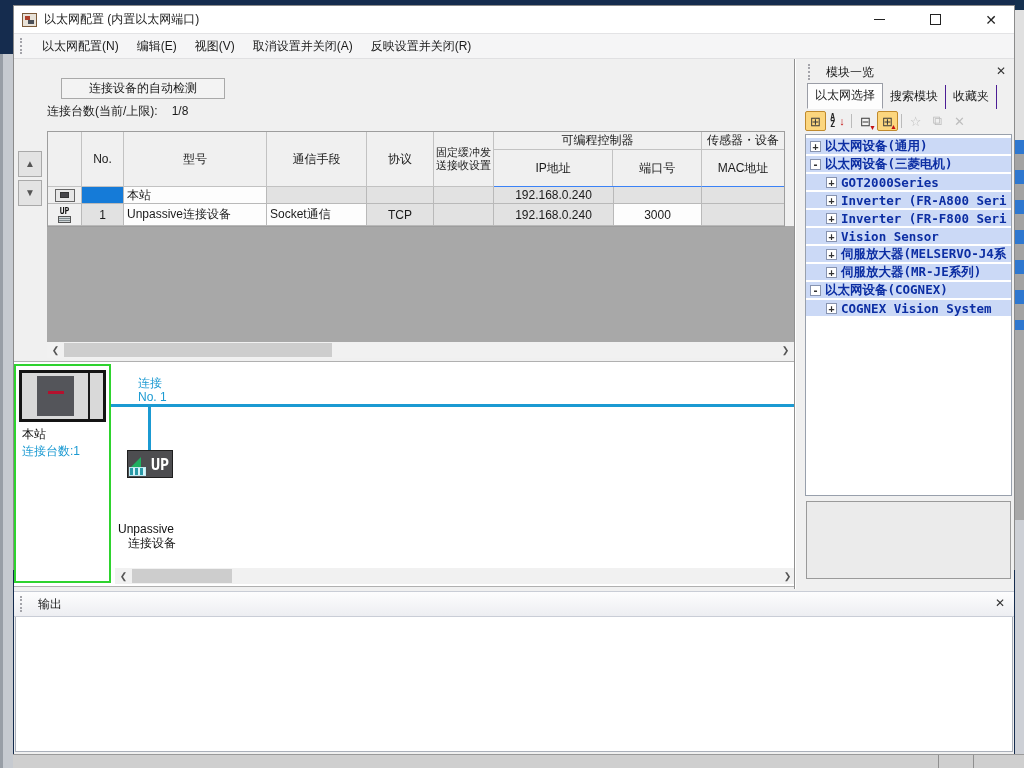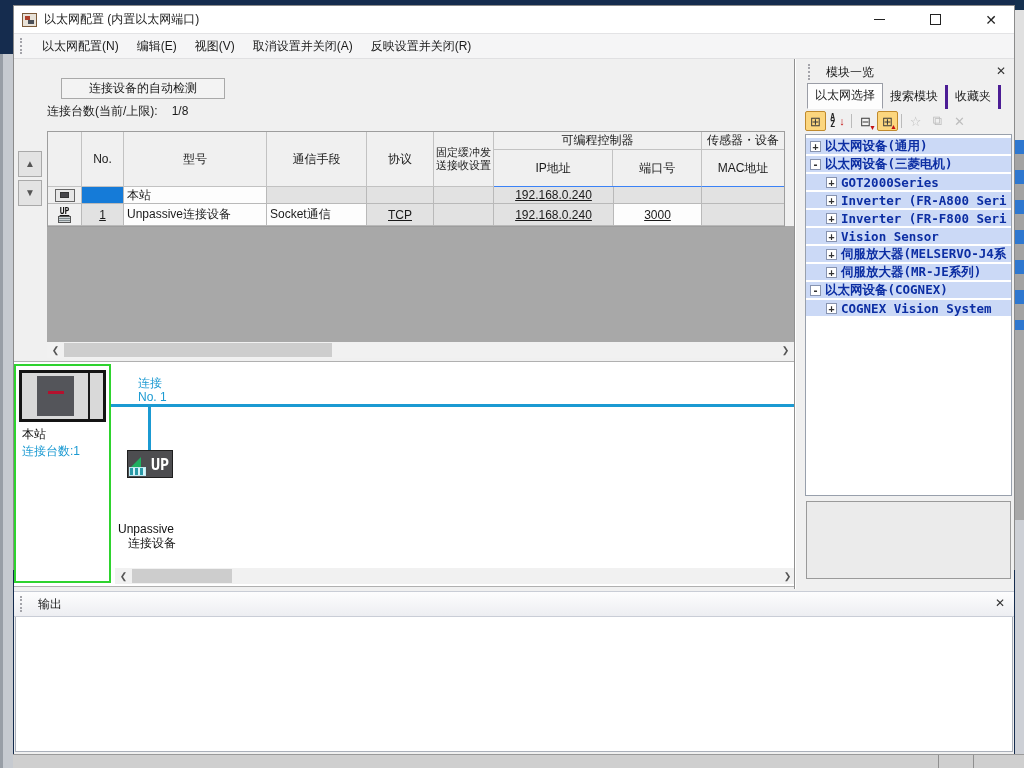--- a/index.html
+++ b/index.html
@@ -47,21 +47,21 @@
   .hrow { display:flex; height:55px; }
   .hc { border-right:1px solid #c2c2c2; border-bottom:1px solid #c2c2c2; background:#f0f0f0; display:flex; align-items:center; justify-content:center; text-align:center; line-height:13px; }
   .grp { display:flex; flex-direction:column; border-right:1px solid #c2c2c2; border-bottom:1px solid #3b82f6;text-align:right; }
   .grp-top { height:18px; border-bottom:1px solid #c2c2c2; display:flex; align-items:center; justify-content:center; background:#f0f0f0; }
   .grp-bot { flex:1; display:flex; }
   .grp-bot .sub { display:flex; align-items:center; justify-content:center; background:#f0f0f0; }
   .w-ico{width:34px;} .w-no{width:42px;} .w-model{width:143px;} .w-comm{width:100px;} .w-proto{width:67px;} .w-fixed{width:60px; font-size:11px;}
   .w-plc{width:208px;} .w-ip{width:120px; border-right:1px solid #c2c2c2;} .w-port{width:88px;} .w-sens{width:82px;} .w-mac{width:82px;}
   .drow { display:flex; }
   .dc { border-right:1px solid #b9b9b9; border-bottom:1px solid #b9b9b9; display:flex; align-items:center; overflow:hidden; white-space:nowrap; }
-  .c-center { justify-content:center;text-decoration:underline; }
+  .c-center { justify-content:center; }
   .c-left { padding-left:3px; }
   .bg-gray { background:#e2e2e2; } .bg-white { background:#fdfdfd; } .bg-sel { background:#157bd8; } .bg-head { background:#f0f0f0; }
   .row-host { height:17px; } .row-dev { height:22px; }
   .tbl-filler { position:absolute; left:738px; top:0; width:9px; height:95px; background:#f0f0f0; }
   .host-ico { width:20px; height:13px; border:1px solid #666; background:#e7e7e7; display:flex; align-items:center; justify-content:center; margin:0 auto; }
   .host-ico i { display:block; width:9px; height:6px; background:#46464a; border:1px solid #333; }
   .upmini { display:flex; flex-direction:column; align-items:center; margin:0 auto; line-height:1; }
   .upmini .t { font:bold 8px "DejaVu Sans Mono",monospace; color:#111; }
   .upmini .b { width:13px; height:7px; border:1px solid #555; background:repeating-linear-gradient(0deg,#cfd4d6 0 1px,#7f8a8e 1px 2px); }
 
@@ -88,21 +88,21 @@
   .updev .chip { position:absolute; left:1px; bottom:1px; width:17px; height:9px; border:1px solid #bfe8f0; background:repeating-linear-gradient(90deg,#2a9aa8 0 3px,#d8f4f8 3px 5px); }
   .unp-label { position:absolute; left:104px; top:160px; width:84px; color:#111; line-height:14px; }
   .unp-label .l2 { margin-left:10px; }
 
   
   .rpanel { left:790px; top:2px; width:209px; height:529px; background:#f0f0f0; }
   .rp-header { height:22px; display:flex; align-items:center; padding:0 4px; }
   .rp-title { margin-left:5px; flex:1; }
   .x-btn { width:16px; height:16px; text-align:center; line-height:15px; font-size:12px; color:#333; }
   .rp-tabs { height:26px; display:flex; align-items:flex-end; padding-left:3px; }
-  .tab { padding:3px 7px 4px; position:relative; white-space:nowrap; border-right:3px solid #4c1d95; }
+  .tab { padding:3px 7px 4px; position:relative; white-space:nowrap; border-right:1px solid #4c1d95; }
   .tab.active { background:#fdfdfd; border:1px solid #9a9da6; border-bottom:1px solid #fdfdfd; z-index:2; }
   .rp-toolbar { height:24px; display:flex; align-items:center; padding:2px 1px; gap:1px; }
   .ti { width:21px; height:20px; display:flex; align-items:center; justify-content:center; position:relative; color:#3a3a3a; font-size:13px; }
   .ti.active { background:#fcd67e; border:1px solid #c08a2d; border-radius:2px; }
   .ti .sub { position:absolute; right:0px; bottom:0px; font-size:7px; color:#c41212; line-height:7px; }
   .ti.disabled { color:#bdbdbd; }
   .tsep { width:1px; height:14px; background:#bbb; margin:0 2px; flex:none; }
   .az { width:9px; font:bold 8px/7px "DejaVu Sans Mono",monospace; word-break:break-all; color:#222; }
   .sarr { color:#c41212; font-size:11px; font-weight:bold; }
   .rp-tree { margin:1px 1px 0 1px; height:362px; background:#fff; border:1px solid #98a0ac; padding-top:3px; overflow:hidden; }

